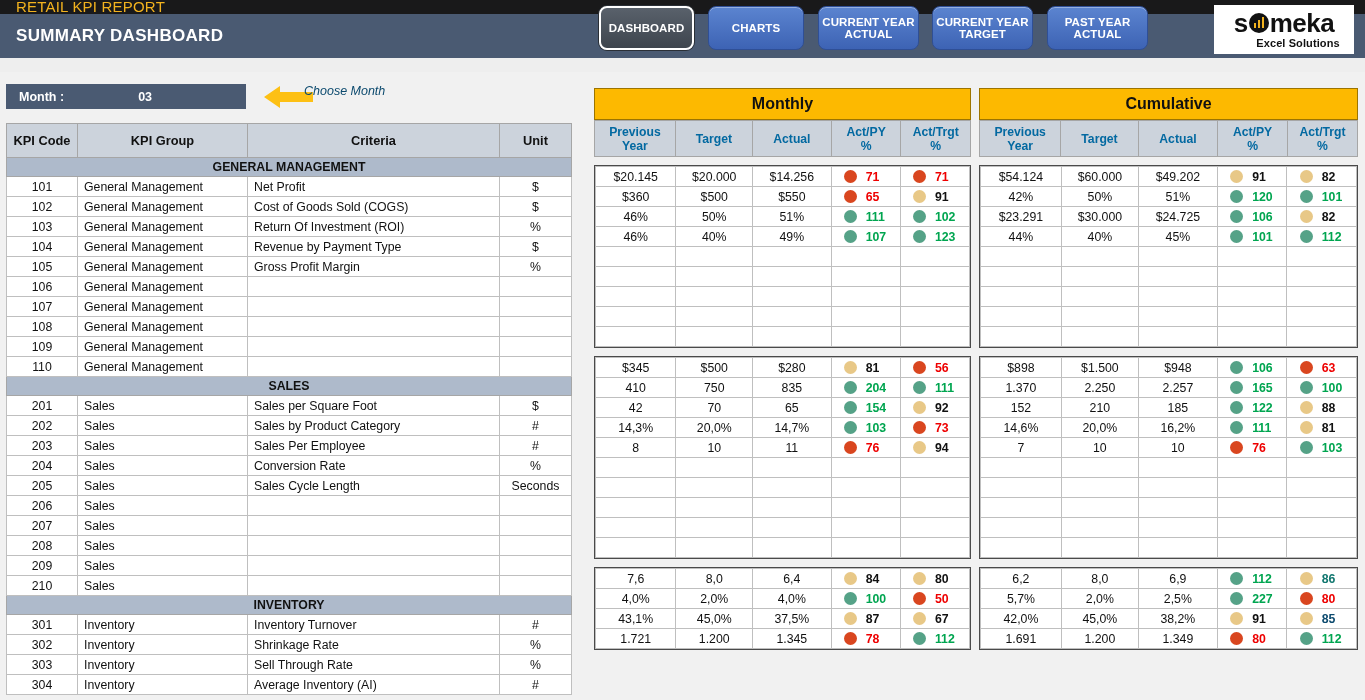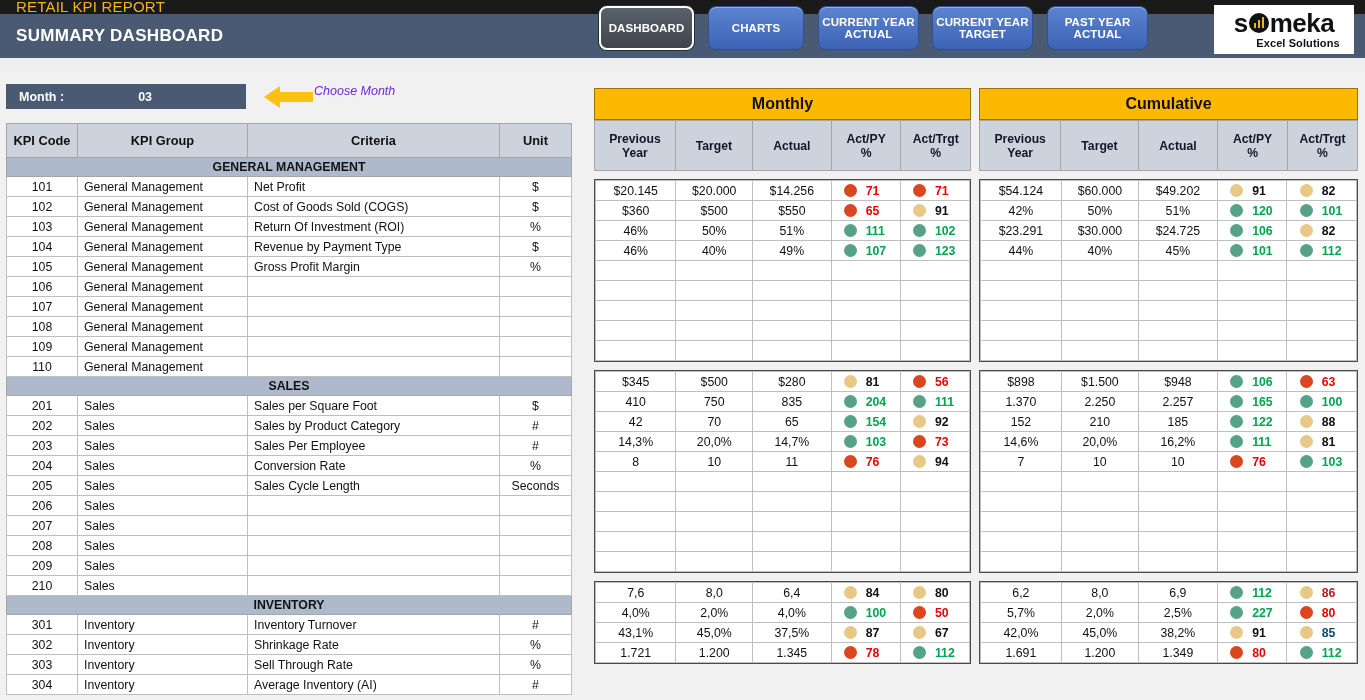--- a/index.html
+++ b/index.html
@@ -91,22 +91,22 @@
   #month-box {
     position: absolute; left: 6px; top: 84px; width: 240px; height: 25px;
     background: #4a5a72; color: #ffffff;
     display: flex; align-items: center;
     font-size: 12.5px; font-weight: bold;
   }
   #month-label { margin-left: 13px; }
   #month-value { margin-left: 74px; }
   #arrow-wrap { position: absolute; left: 264px; top: 85px; width: 50px; height: 24px; }
   #choose-month-label {
-    position: absolute; left: 314px; top: 84px;
-    font-size: 12.5px; font-style: italic; color: #6d28d9;
+    position: absolute; left: 304px; top: 84px;
+    font-size: 12.5px; font-style: italic; color: #0c4a6e;
   }
 
   
   table { border-collapse: collapse; }
   .grid td, .grid th { border: 1px solid #bfbfbf; }
 
   
   #left-table {
     position: absolute; left: 6px; top: 123px; width: 565px;
     table-layout: fixed;
@@ -138,22 +138,22 @@
   #panel-cumul   { left: 979px; width: 379px; }
 
   .panel-title {
     height: 32px; background: #fdb900;
     border: 1px solid #9c7400;
     display: flex; align-items: center; justify-content: center;
     font-size: 16px; font-weight: bold; color: #111111;
   }
   .hdr-table { width: 100%; table-layout: fixed; }
   .hdr-table th {
-    background: #ccd3dc; color: #0f172a;
-    font-size: 12.2px; font-weight: bold; height: 50px;
+    background: #ccd3dc; color: #0369a1;
+    font-size: 12.2px; font-weight: bold; height: 36px;
     border: 1px solid #a6a6a6;
     line-height: 14px;
   }
   .val-table {
     width: 100%; table-layout: fixed;
     font-size: 12.3px; color: #111111;
   }
   .val-table td {
     height: 20px; background: #ffffff; text-align: center;
     border: 1px solid #bfbfbf;
@@ -1052,21 +1052,21 @@
               <td>6,9</td>
               <td class="pct">
                 <div class="pctwrap">
                   <span class="dot" style="background: rgb(85, 162, 135);"></span>
                   <span class="pnum" style="color: rgb(0, 165, 80);">112</span>
                 </div>
               </td>
               <td class="pct">
                 <div class="pctwrap">
                   <span class="dot" style="background: rgb(232, 200, 135);"></span>
-                  <span class="pnum" style="color: #b91c1c;">86</span>
+                  <span class="pnum" style="color: #0f766e;">86</span>
                 </div>
               </td>
             </tr>
             <tr>
               <td>5,7%</td>
               <td>2,0%</td>
               <td>2,5%</td>
               <td class="pct">
                 <div class="pctwrap">
                   <span class="dot" style="background: rgb(85, 162, 135);"></span>

